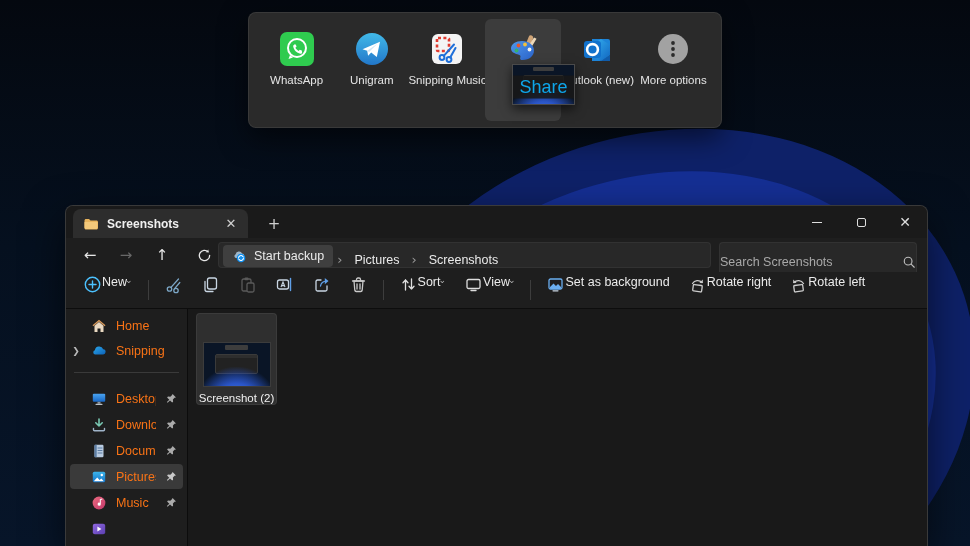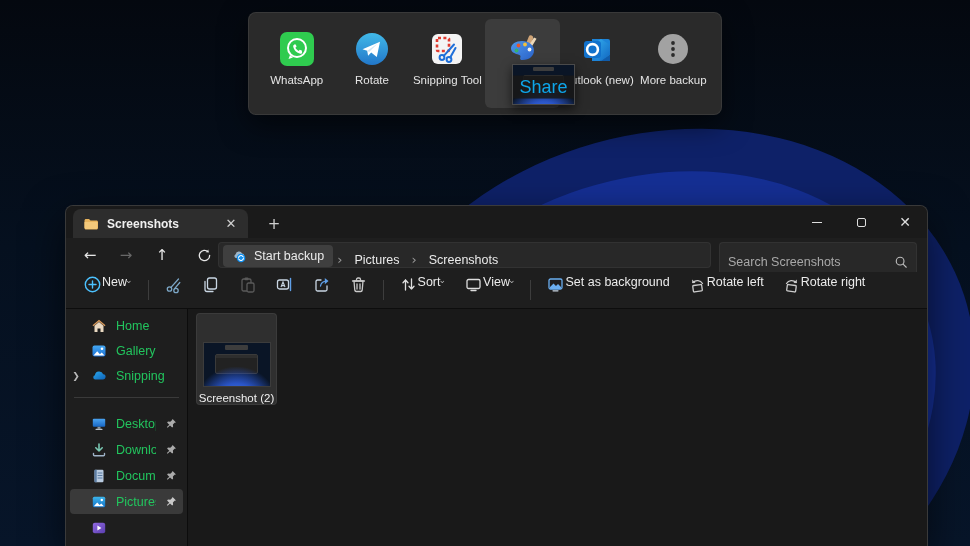--- a/index.html
+++ b/index.html
@@ -6,21 +6,21 @@
   html,body { background:#000; }
   body { font-family:"Liberation Sans", sans-serif; }
   .stage { position:relative; width:970px; height:546px; overflow:hidden;
            background:linear-gradient(180deg,#04080f 0%,#05101f 45%,#071529 100%); color:#e8e8e8; }
   .glyph { font-family:"DejaVu Sans", sans-serif; }
 
   
   .bloom { position:absolute; left:330px; top:95px; pointer-events:none; }
 
   
-  .share-panel { position:absolute; left:248px; top:12px; width:474px; height:103px;
+  .share-panel { position:absolute; left:248px; top:12px; width:474px; height:116px;
                  background:#2a2a2a; border:1px solid rgba(255,255,255,.07); border-radius:8px;
                  display:flex; align-items:stretch; justify-content:space-between; padding:6px 10px;
                  box-shadow:0 10px 28px rgba(0,0,0,.55); }
   .share-item { width:76px; border-radius:6px; display:flex; flex-direction:column; align-items:center;
                 justify-content:flex-start; padding-top:12px; gap:7px; }
   .share-item.hovered { background:#3c3c3c; }
   .share-item .app-label { font-size:11.5px; color:#e4e4e4; white-space:nowrap; }
   .app-ic { width:36px; height:36px; flex:none; }
 
   
@@ -60,41 +60,41 @@
   .navrow { position:absolute; left:0; top:32px; right:0; height:34px; background:#1e1e1e; display:flex; align-items:center; }
   .nav-btn { width:32px; height:28px; display:flex; align-items:center; justify-content:center; font-size:15px; color:#e6e6e6; border-radius:4px; flex:none; }
   .nav-btn.disabled { color:#686868; }
   .addr { position:absolute; left:152px; top:4px; width:493px; height:26px; background:#282828;
           border:1px solid rgba(255,255,255,.05); border-radius:4px; display:flex; align-items:flex-end; padding:0 4px; gap:2px; }
   .crumb-pill { display:flex; align-items:center; gap:7px; background:#3f3f3f; border-radius:4px; height:22px; padding:0 9px; }
   .crumb { font-size:12.5px; color:#eaeaea; padding:0 8px; white-space:nowrap; }
   .crumb-sep { color:#9a9a9a; font-size:13px; padding:0 2px; }
   .searchbox { position:absolute; right:10px; top:4px; width:198px; height:39px; background:#282828;
                border:1px solid rgba(255,255,255,.05); border-bottom-color:rgba(255,255,255,.18); border-radius:4px;
-               display:flex; align-items:center; padding:0 8px; }
+               display:flex; align-items:center; padding:0 0; }
   .searchbox input { flex:1; background:transparent; border:none; outline:none; color:#cfcfcf; font-size:12.5px;
                font-family:"Liberation Sans", sans-serif; }
   .searchbox input::placeholder { color:#a8a8a8; }
 
   
   .toolbar { position:absolute; left:0; top:66px; right:0; height:37px; background:#1e1e1e;
              border-bottom:1px solid rgba(0,0,0,.55); display:flex; align-items:center; padding:0 8px; }
   .tb-btn { display:flex; gap:0; height:30px; padding:0 9px; border-radius:4px;
             font-size:12.5px; color:#ebebeb; white-space:nowrap; flex:none; }
   .tb-ic { width:19px; height:19px; flex:none; display:block; }
   .tb-sep { width:1px; height:20px; background:#3d3d3d; margin:0 6px; flex:none; }
   .chev { font-size:9px; color:#b5b5b5; margin-left:-2px; }
 
   
   .wbody { position:absolute; left:0; top:103px; right:0; bottom:0; display:flex; }
   .sidebar { width:122px; flex:none; padding-top:5px; border-right:1px solid rgba(0,0,0,.6); background:#1e1e1e; }
   .srow { display:flex; align-items:center; height:24px; margin:0 4px 1px 4px; padding:0 6px 0 21px; gap:9px; border-radius:4px; position:relative; }
   .srow.pinned-row { height:25px; }
   .srow.selected { background:#3a3a3a; }
-  .srow .slabel { font-size:12.5px; color:#22c55e; white-space:nowrap; overflow:hidden; flex:1; }
+  .srow .slabel { font-size:12.5px; color:#f97316; white-space:nowrap; overflow:hidden; flex:1; }
   .srow .expander { position:absolute; left:-1px; width:14px; text-align:center; color:#b9b9b9; font-size:9px; }
   .ic16 { width:16px; height:16px; flex:none; display:block; }
   .pin-ic { width:12px; height:12px; flex:none; margin-left:auto; }
   .side-div { height:1px; background:#3a3a3a; margin:9px 8px 13px 8px; }
   .main { flex:1; background:#191919; position:relative; }
 
   
   .tile { position:absolute; left:8px; top:4px; width:81px; height:92px; background:#2f2f2f;
           border:1px solid rgba(255,255,255,.06); border-radius:4px; display:flex; flex-direction:column; align-items:center; }
   .tile .thumb { width:68px; height:46px; margin-top:28px; border:1px solid #3c3c3c; }
@@ -136,32 +136,32 @@
         <defs>
             <linearGradient id="ug" x1="0" y1="0" x2="0" y2="1">
           <stop offset="0" stop-color="#41b9e8"></stop>
               <stop offset="1" stop-color="#2277c9"></stop>
             </linearGradient>
           </defs>
         <circle cx="18" cy="18" r="16" fill="url(#ug)"></circle>
         <path d="M8.5 18.2l17.5-7.4-3.2 15.2-5.6-4.4-3.1 3.1-.9-5z" fill="#fff"></path>
         <path d="M13.2 19.7l10.5-7.3-8.6 8.7z" fill="#cfe6f5"></path>
       </svg>
-      <span class="app-label">Rotate</span>
+      <span class="app-label">Unigram</span>
     </div>
 
     <div class="share-item">
       <svg class="app-ic" viewBox="0 0 36 36">
         <rect x="3" y="3" width="30" height="30" rx="6" fill="#f4f4f4"></rect>
         <rect x="8" y="7" width="12" height="13" rx="1" fill="none" stroke="#e03a2f" stroke-width="2.6" stroke-dasharray="3 2.4"></rect>
         <circle cx="13" cy="26.5" r="2.4" fill="none" stroke="#1e6fd9" stroke-width="2"></circle>
         <circle cx="20" cy="28.5" r="2.4" fill="none" stroke="#1e6fd9" stroke-width="2"></circle>
         <path d="M14.8 24.8L25 13.5M21.2 26.6L26.5 17" stroke="#1e6fd9" stroke-width="2" fill="none" stroke-linecap="round"></path>
       </svg>
-      <span class="app-label">Snipping Tool</span>
+      <span class="app-label">Snipping Music</span>
     </div>
 
     <div class="share-item hovered">
       <svg class="app-ic" viewBox="0 0 36 36">
         <defs>
             <linearGradient id="pal" x1="0" y1="0" x2="1" y2="1">
           <stop offset="0" stop-color="#4e97ec"></stop>
               <stop offset="1" stop-color="#2b63c9"></stop>
             </linearGradient>
           </defs>
@@ -192,21 +192,21 @@
       <span class="app-label">Outlook (new)</span>
     </div>
 
     <div class="share-item">
       <svg class="app-ic" viewBox="0 0 36 36">
         <circle cx="18" cy="18" r="15" fill="#a2a2a2"></circle>
         <circle cx="18" cy="12" r="1.9" fill="#2b2b2b"></circle>
         <circle cx="18" cy="18" r="1.9" fill="#2b2b2b"></circle>
         <circle cx="18" cy="24" r="1.9" fill="#2b2b2b"></circle>
       </svg>
-      <span class="app-label">More backup</span>
+      <span class="app-label">More options</span>
     </div>
   </div>
 
   <div class="drag-ghost mini-shot">
     <div class="ms-panel"></div>
     <div class="ms-window"></div>
     <div class="ms-bloom"></div>
     <span class="ghost-label">Share</span>
   </div>
 
@@ -340,60 +340,46 @@
       <div class="tb-btn">
         <svg class="tb-ic" viewBox="0 0 19 19">
           <rect x="3" y="4" width="13" height="10" rx="1.5" fill="none" stroke="#6aaef0" stroke-width="1.3"></rect>
           <path d="M4 12l3.5-3.5 2.5 2.5 2-2 3 3v1a1 1 0 0 1-1 1H5a1 1 0 0 1-1-1z" fill="#6aaef0"></path>
           <path d="M7 15.8h5" stroke="#c9d6e3" stroke-width="1.2" stroke-linecap="round"></path>
         </svg>
         <span>Set as background</span>
       </div>
       <div class="tb-btn">
         <svg class="tb-ic" viewBox="0 0 19 19">
+          <path d="M14 7.5a6 6 0 0 0-9.5 1" fill="none" stroke="#ccc" stroke-width="1.3" stroke-linecap="round"></path>
+          <path d="M14.8 4.5v3.4h-3.4z" fill="#ccc"></path>
+          <rect x="5" y="10" width="9" height="6.5" rx="1" fill="none" stroke="#ccc" stroke-width="1.3" transform="rotate(8 9.5 13)"></rect>
+        </svg>
+        <span>Rotate right</span>
+      </div>
+      <div class="tb-btn">
+        <svg class="tb-ic" viewBox="0 0 19 19">
           <path d="M5 7.5a6 6 0 0 1 9.5 1" fill="none" stroke="#ccc" stroke-width="1.3" stroke-linecap="round"></path>
           <path d="M4.2 4.5v3.4h3.4z" fill="#ccc"></path>
           <rect x="5" y="10" width="9" height="6.5" rx="1" fill="none" stroke="#ccc" stroke-width="1.3" transform="rotate(-8 9.5 13)"></rect>
         </svg>
         <span>Rotate left</span>
       </div>
-      <div class="tb-btn">
-        <svg class="tb-ic" viewBox="0 0 19 19">
-          <path d="M14 7.5a6 6 0 0 0-9.5 1" fill="none" stroke="#ccc" stroke-width="1.3" stroke-linecap="round"></path>
-          <path d="M14.8 4.5v3.4h-3.4z" fill="#ccc"></path>
-          <rect x="5" y="10" width="9" height="6.5" rx="1" fill="none" stroke="#ccc" stroke-width="1.3" transform="rotate(8 9.5 13)"></rect>
-        </svg>
-        <span>Rotate right</span>
-      </div>
 
     </div>
 
     <div class="wbody">
 
       <div class="sidebar">
         <div class="srow">
           <svg class="ic16" viewBox="0 0 16 16">
             <path d="M8 1.8l6.5 5.4-.9 1L8 3.5 2.4 8.2l-.9-1z" fill="#d99a5b"></path>
             <path d="M3.5 7.8L8 4l4.5 3.8V14h-3v-3.5h-3V14h-3z" fill="#ead9c2"></path>
           </svg>
           <span class="slabel">Home</span>
-        </div>
-        <div class="srow">
-          <svg class="ic16" viewBox="0 0 16 16">
-            <defs>
-                <linearGradient id="gal" x1="0" y1="0" x2="0" y2="1">
-              <stop offset="0" stop-color="#44a8f2"></stop>
-                  <stop offset="1" stop-color="#1a6fd4"></stop>
-                </linearGradient>
-              </defs>
-            <rect x="1.5" y="2.5" width="13" height="11" rx="2" fill="url(#gal)"></rect>
-            <circle cx="11" cy="5.8" r="1.3" fill="#fff"></circle>
-            <path d="M2.5 12.5l3.7-4.2 2.7 3 1.8-1.8 2.8 3z" fill="#fff"></path>
-          </svg>
-          <span class="slabel">Gallery</span>
         </div>
         <div class="srow" style="padding-left:21px">
           <span class="expander glyph">❯</span>
           <svg class="ic16" viewBox="0 0 16 16">
             <defs>
                 <linearGradient id="od" x1="0" y1="0" x2="1" y2="1">
               <stop offset="0" stop-color="#2ba7ea"></stop>
                   <stop offset="1" stop-color="#0d62b8"></stop>
                 </linearGradient>
               </defs>
@@ -455,20 +441,36 @@
             <path d="M2.8 12.2l3.4-3.8 2.4 2.7 1.7-1.6 2.6 2.7z" fill="#fff"></path>
           </svg>
           <span class="slabel">Pictures</span>
           <svg class="pin-ic" viewBox="0 0 12 12">
             <path d="M7.6 1l3.4 3.4-1.5.4-1.6 1.6.2 2.3-.9.9L5 7.4 2.6 9.8l-.7-.7L4.3 6.7 2.1 4.5l.9-.9 2.3.2 1.6-1.6z" fill="#c9c9c9"></path>
           </svg>
         </div>
         <div class="srow pinned-row">
           <svg class="ic16" viewBox="0 0 16 16">
             <defs>
+                <linearGradient id="mu" x1="0" y1="0" x2="1" y2="1">
+              <stop offset="0" stop-color="#ec6a80"></stop>
+                  <stop offset="1" stop-color="#c2386a"></stop>
+                </linearGradient>
+              </defs>
+            <circle cx="8" cy="8" r="6.4" fill="url(#mu)"></circle>
+            <path d="M9.8 4.6v4.6a1.6 1.6 0 1 1-1-1.5V4.2l2.4-.6v1.5z" fill="#fff"></path>
+          </svg>
+          <span class="slabel">Music</span>
+          <svg class="pin-ic" viewBox="0 0 12 12">
+            <path d="M7.6 1l3.4 3.4-1.5.4-1.6 1.6.2 2.3-.9.9L5 7.4 2.6 9.8l-.7-.7L4.3 6.7 2.1 4.5l.9-.9 2.3.2 1.6-1.6z" fill="#ababab"></path>
+          </svg>
+        </div>
+        <div class="srow pinned-row">
+          <svg class="ic16" viewBox="0 0 16 16">
+            <defs>
                 <linearGradient id="vi" x1="0" y1="0" x2="1" y2="1">
               <stop offset="0" stop-color="#9168e0"></stop>
                   <stop offset="1" stop-color="#5b3fb0"></stop>
                 </linearGradient>
               </defs>
             <rect x="1.8" y="2.8" width="12.4" height="10.4" rx="2" fill="url(#vi)"></rect>
             <path d="M6.4 5.4l4 2.6-4 2.6z" fill="#fff"></path>
           </svg>
 
         </div>

